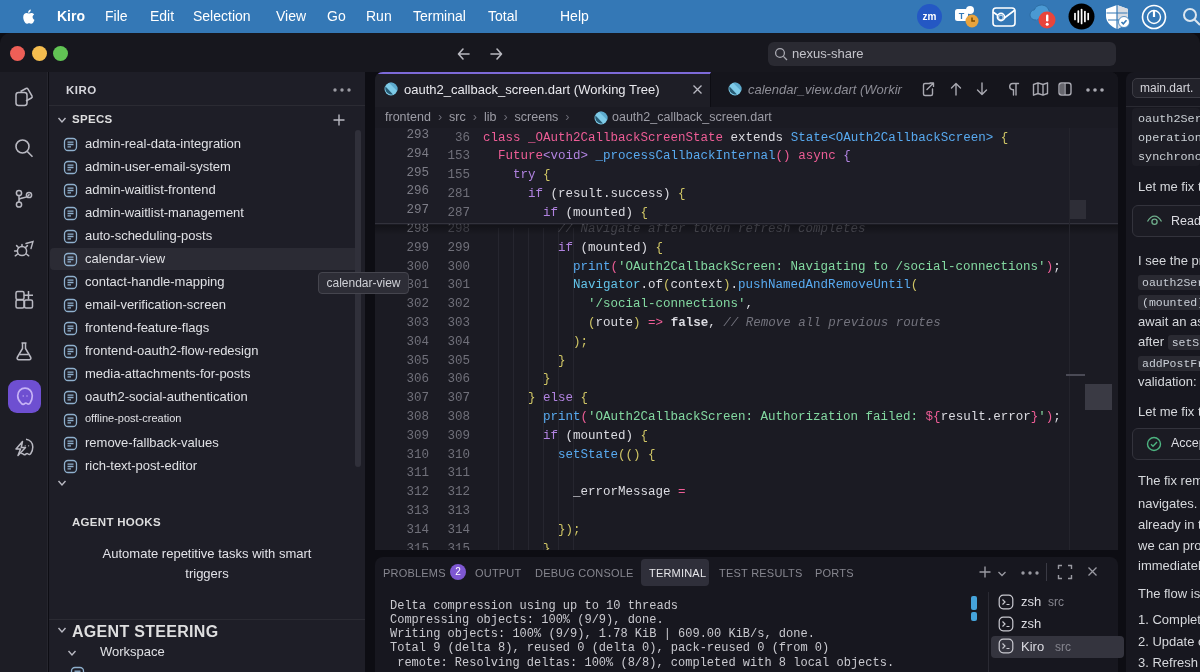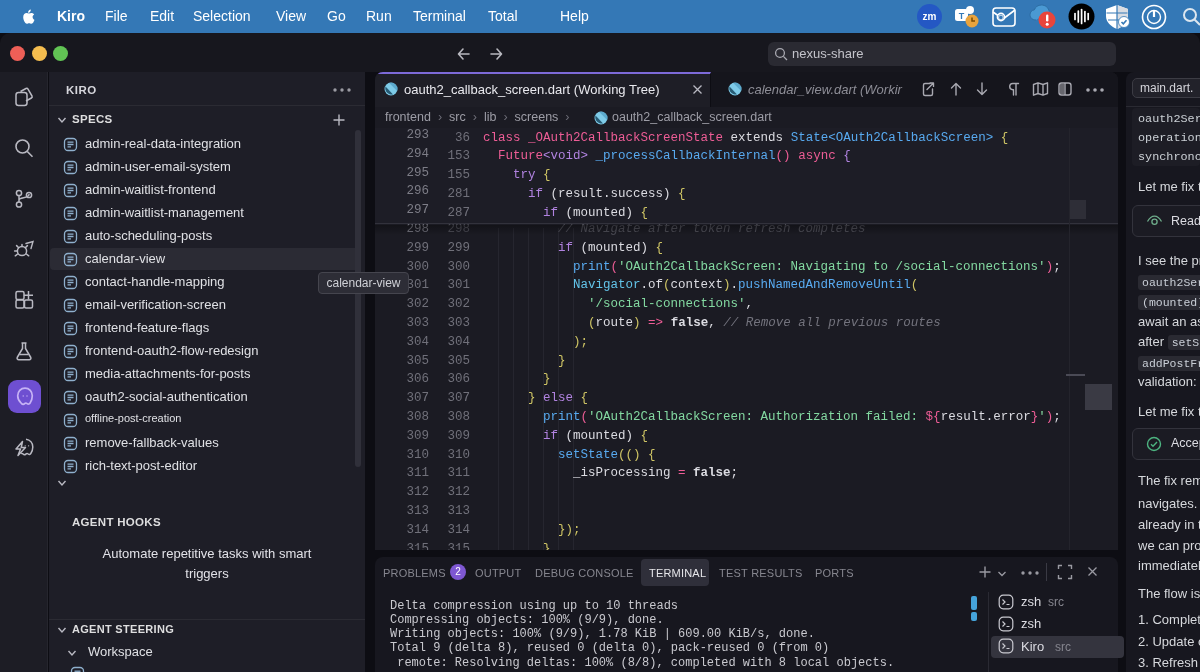--- a/index.html
+++ b/index.html
@@ -243,25 +243,25 @@
 <div class="abs" style="left:355px;top:130px;width:6px;height:337px;background:#30303a;border-radius:3px;"></div>
 <svg class="abs" style="left:56px;top:477px" width="12" height="12" viewBox="0 0 12 12" fill="none" stroke="#b9b9c2" stroke-width="1.4">
         <path d="M2.5 4 L6 8 L9.5 4"></path>
       </svg>
 <div class="abs" style="left:72px;top:476px;color:#dededf;font-size:11.5px;font-weight:bold;letter-spacing:0.3px;margin-top:40px;">AGENT HOOKS</div>
 <div class="abs" style="left:87px;top:508px;width:240px;text-align:center;color:#e2e2e8;font-size:13px;line-height:19.5px;white-space:normal;margin-top:36px;">Automate repetitive tasks with smart triggers</div>
 <div class="abs" style="left:49px;top:619px;width:316px;height:1px;background:#2b2b33;"></div>
 <svg class="abs" style="left:56px;top:624px" width="12" height="12" viewBox="0 0 12 12" fill="none" stroke="#b9b9c2" stroke-width="1.4">
         <path d="M2.5 4 L6 8 L9.5 4"></path>
       </svg>
-<div class="abs" style="left:72px;top:623px;color:#dededf;font-size:11px;font-weight:bold;letter-spacing:0.3px;">AGENT STEERING</div>
+<div class="abs" style="left:72px;top:623px;color:#dededf;font-size:16px;font-weight:bold;letter-spacing:0.3px;">AGENT STEERING</div>
 <svg class="abs" style="left:66px;top:647px" width="12" height="12" viewBox="0 0 12 12" fill="none" stroke="#b9b9c2" stroke-width="1.4">
         <path d="M2.5 4 L6 8 L9.5 4"></path>
       </svg>
-<div class="abs" style="left:88px;top:644px;color:#dfe0e4;font-size:13px;">Workspace</div>
+<div class="abs" style="left:100px;top:644px;color:#dfe0e4;font-size:13px;">Workspace</div>
 <svg class="abs" style="left:70px;top:666px" width="15" height="15" viewBox="0 0 15 15" fill="none" stroke="#8fb0cd" stroke-width="1.3">
         <rect x="1.5" y="1.5" width="12" height="12" rx="3.5"></rect>
         <path d="M4.5 5.2 h6"></path>
       </svg>
 </div>
 
 <div class="abs" style="left:375px;top:72px;width:743px;height:478px;background:#1b1b23;border-radius:8px 8px 0 0;"></div>
 <div class="abs" id="editor">
 <div class="abs" style="left:375px;top:72px;width:743px;height:35px;background:#15151c;border-radius:8px 8px 0 0;overflow:hidden;">
 <div class="abs" style="left:0;top:0;width:336px;height:35px;background:#1e1e26;border-top:2.5px solid #7d6ad8;border-right:1px solid #0d0d13;"></div>
@@ -379,22 +379,22 @@
 <div class="abs" style="left:108px;top:242.4px;white-space:pre;line-height:18.8px;">&nbsp;&nbsp;&nbsp;&nbsp;&nbsp;&nbsp;&nbsp;&nbsp;<span style="color:#cfc565;">}</span></div>
 <div class="abs" style="left:0;top:261.2px;width:95px;text-align:right;color:#70707a;line-height:18.8px;">307</div>
 <div class="abs" style="left:108px;top:261.2px;white-space:pre;line-height:18.8px;">&nbsp;&nbsp;&nbsp;&nbsp;&nbsp;&nbsp;<span style="color:#cfc565;">}</span> <span style="color:#b183e0;">else</span> <span style="color:#cfc565;">{</span></div>
 <div class="abs" style="left:0;top:280.0px;width:95px;text-align:right;color:#70707a;line-height:18.8px;">308</div>
 <div class="abs" style="left:108px;top:280.0px;white-space:pre;line-height:18.8px;">&nbsp;&nbsp;&nbsp;&nbsp;&nbsp;&nbsp;&nbsp;&nbsp;<span style="color:#58aaf0;">print</span><span style="color:#ee5d96;">(</span><span style="color:#83d9a1;">'OAuth2CallbackScreen: Authorization failed: </span><span style="color:#ee5d96;">${</span><span style="color:#dcdce2;">result.error</span><span style="color:#ee5d96;">}</span><span style="color:#83d9a1;">'</span><span style="color:#ee5d96;">)</span><span style="color:#dcdce2;">;</span></div>
 <div class="abs" style="left:0;top:298.8px;width:95px;text-align:right;color:#70707a;line-height:18.8px;">309</div>
 <div class="abs" style="left:108px;top:298.8px;white-space:pre;line-height:18.8px;">&nbsp;&nbsp;&nbsp;&nbsp;&nbsp;&nbsp;&nbsp;&nbsp;<span style="color:#b183e0;">if</span> <span style="color:#dcdce2;">(</span><span style="color:#dcdce2;">mounted</span><span style="color:#dcdce2;">)</span> <span style="color:#cfc565;">{</span></div>
 <div class="abs" style="left:0;top:317.6px;width:95px;text-align:right;color:#70707a;line-height:18.8px;">310</div>
 <div class="abs" style="left:108px;top:317.6px;white-space:pre;line-height:18.8px;">&nbsp;&nbsp;&nbsp;&nbsp;&nbsp;&nbsp;&nbsp;&nbsp;&nbsp;&nbsp;<span style="color:#58aaf0;">setState</span><span style="color:#cfc565;">((</span><span style="color:#cfc565;">)</span> <span style="color:#cfc565;">{</span></div>
 <div class="abs" style="left:0;top:336.4px;width:95px;text-align:right;color:#70707a;line-height:18.8px;">311</div>
-<div class="abs" style="left:108px;top:336.4px;white-space:pre;line-height:18.8px;">&nbsp;&nbsp;&nbsp;&nbsp;&nbsp;&nbsp;&nbsp;&nbsp;&nbsp;&nbsp;&nbsp;&nbsp;<span style="color:#dcdce2;">_isProcessing</span> <span style="color:#ee5d96;">=</span> <span style="color:#dcdce2;font-weight:bold;">false</span><span style="color:#dcdce2;">;</span></div>
 <div class="abs" style="left:0;top:355.2px;width:95px;text-align:right;color:#70707a;line-height:18.8px;">312</div>
+<div class="abs" style="left:108px;top:355.2px;white-space:pre;line-height:18.8px;">&nbsp;&nbsp;&nbsp;&nbsp;&nbsp;&nbsp;&nbsp;&nbsp;&nbsp;&nbsp;&nbsp;&nbsp;<span style="color:#dcdce2;">_errorMessage</span> <span style="color:#ee5d96;">=</span></div>
 <div class="abs" style="left:0;top:374.0px;width:95px;text-align:right;color:#70707a;line-height:18.8px;">313</div>
 <div class="abs" style="left:0;top:392.8px;width:95px;text-align:right;color:#70707a;line-height:18.8px;">314</div>
 <div class="abs" style="left:108px;top:392.8px;white-space:pre;line-height:18.8px;">&nbsp;&nbsp;&nbsp;&nbsp;&nbsp;&nbsp;&nbsp;&nbsp;&nbsp;&nbsp;<span style="color:#cfc565;">});</span></div>
 <div class="abs" style="left:0;top:411.6px;width:95px;text-align:right;color:#70707a;line-height:18.8px;">315</div>
 <div class="abs" style="left:108px;top:411.6px;white-space:pre;line-height:18.8px;">&nbsp;&nbsp;&nbsp;&nbsp;&nbsp;&nbsp;&nbsp;&nbsp;<span style="color:#cfc565;">}</span></div>
 <div class="abs" style="left:0;top:0;width:743px;height:95.6px;background:#1d1d26;border-bottom:1px solid #32323c;"></div>
 <div class="abs" style="left:0;top:96.6px;width:743px;height:10px;background:linear-gradient(rgba(0,0,0,0.32),rgba(0,0,0,0));"></div>
 <div class="abs" style="left:0;top:0.6px;width:95px;text-align:right;color:#70707a;line-height:18.8px;">36</div>
 <div class="abs" style="left:108px;top:0.6px;white-space:pre;line-height:18.8px;"><span style="color:#ee5d96;">class</span> <span style="color:#ee5d96;">_OAuth2CallbackScreenState</span> <span style="color:#dcdce2;">extends</span> <span style="color:#58aaf0;">State&lt;OAuth2CallbackScreen&gt;</span> <span style="color:#cfc565;">{</span></div>
 <div class="abs" style="left:0;top:19.4px;width:95px;text-align:right;color:#70707a;line-height:18.8px;">153</div>

